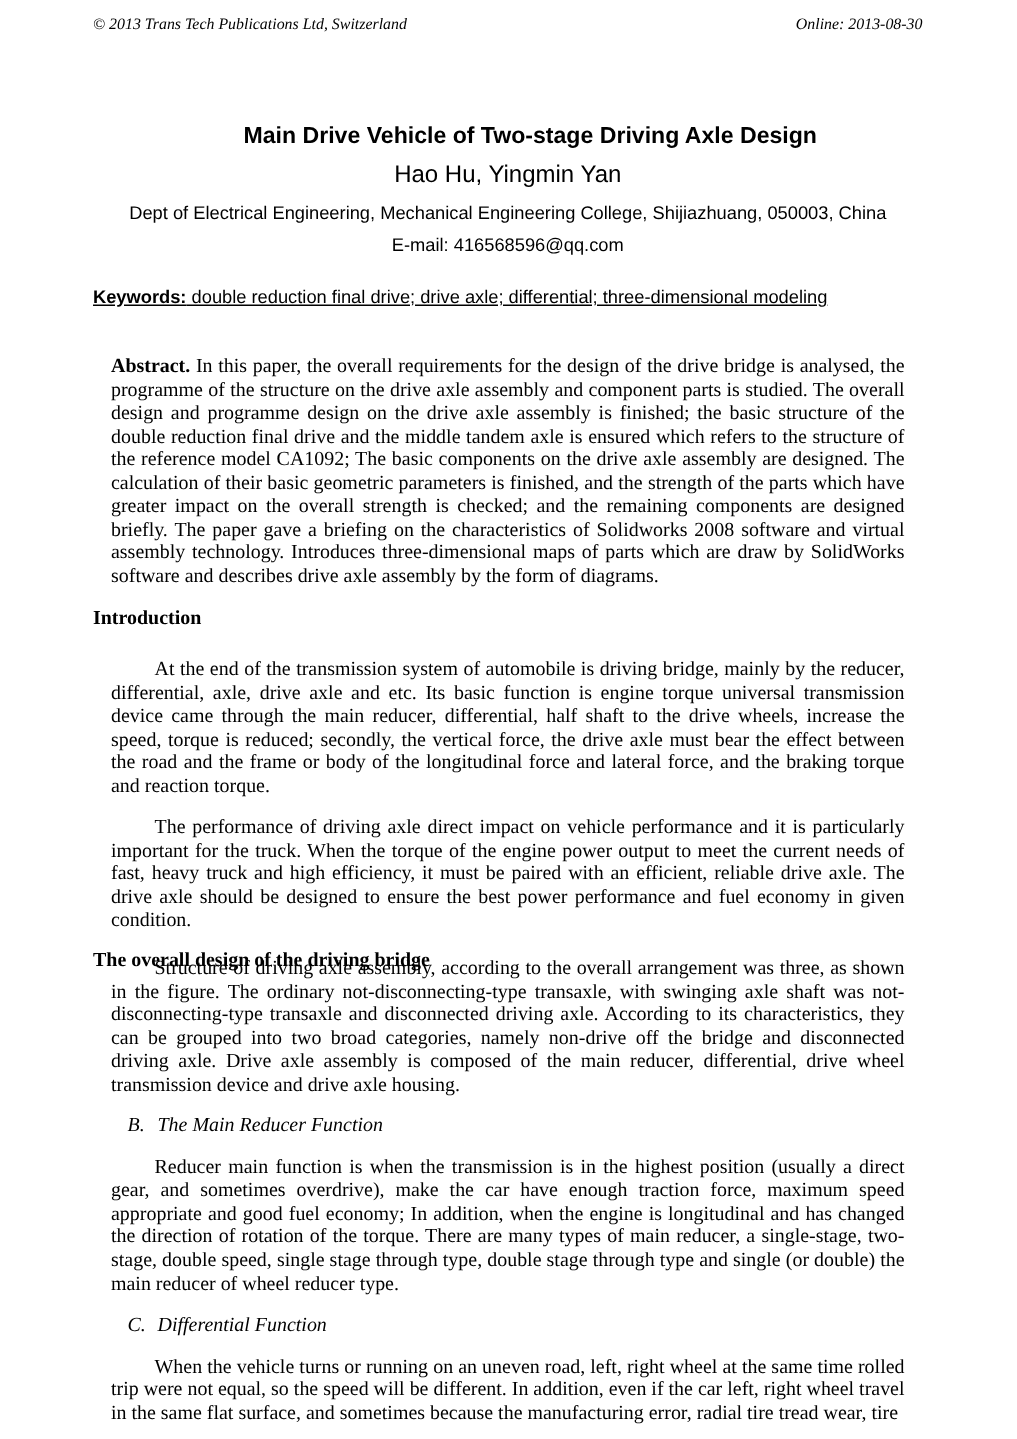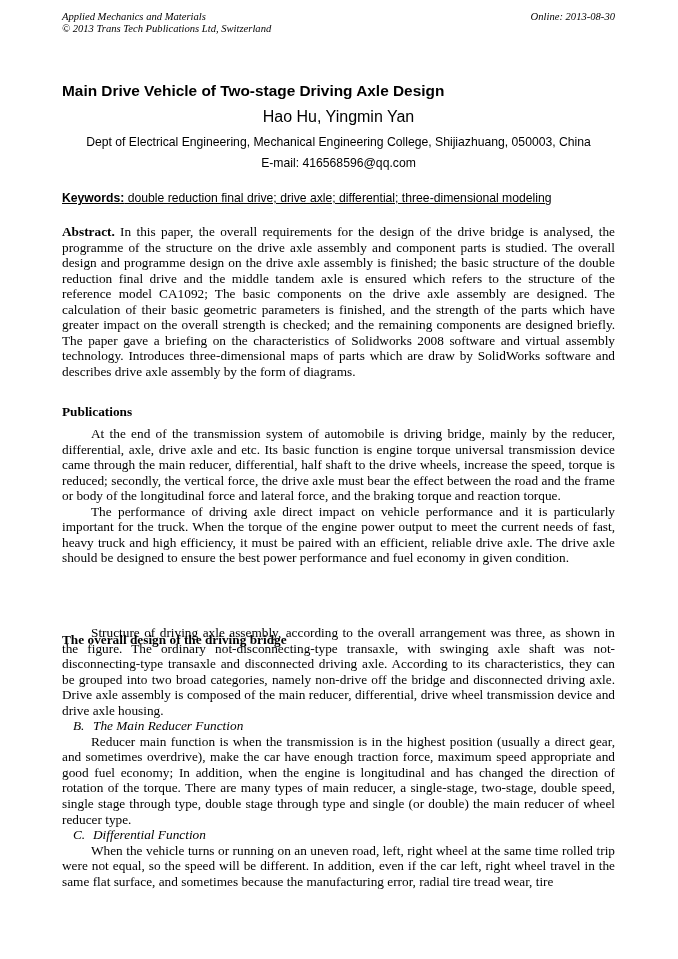--- a/index.html
+++ b/index.html
@@ -29,23 +29,23 @@
     .run-header .online {
       position: absolute;
       right: 0;
       top: 0;
     }
 
     
     .title {
       position: absolute;
       top: 81px;
-      left: 62px;
+      left: 77px;
       width: 553px;
-      text-align: left;
+      text-align: center;
       font-family: "Liberation Sans", sans-serif;
       font-weight: bold;
       font-size: 15.4px;
       line-height: 20px;
     }
     .authors {
       position: absolute;
       top: 107px;
       left: 62px;
       width: 553px;
@@ -91,21 +91,21 @@
     
     .body-block {
       position: absolute;
       left: 62px;
       width: 553px;
       font-family: "Liberation Serif", serif;
       font-size: 13.3px;
       line-height: 15.55px;
       text-align: justify;
     }
-    .body-block p { margin: 0; }
+    .body-block p { margin: 12px; }
     .indent { text-indent: 29px; }
     .abstract-label { font-weight: bold; }
 
     .section-heading {
       position: absolute;
       left: 62px;
       font-family: "Liberation Serif", serif;
       font-weight: bold;
       font-size: 13.3px;
       line-height: 16px;
@@ -121,39 +121,38 @@
     .subsection .marker {
       display: inline-block;
       width: 20px;
       margin-left: 11px;
     }
   </style>
 </head>
 <body>
 
 <div class="run-header">
-  <div>Applied Mechanics and Materials</div>
   <div>© 2013 Trans Tech Publications Ltd, Switzerland</div>
   <div class="online">Online: 2013-08-30</div>
 </div>
 
 <div class="title">Main Drive Vehicle of Two-stage Driving Axle Design</div>
 <div class="authors">Hao Hu, Yingmin Yan</div>
 <div class="affil">Dept of Electrical Engineering, Mechanical Engineering College, Shijiazhuang, 050003, China</div>
 <div class="email">E-mail: 416568596@qq.com</div>
 
 <div class="keywords">
   <b>Keywords:</b><span> double reduction final drive; drive axle; differential; three-dimensional modeling</span>
 </div>
 
 <div class="body-block" style="top:224px;">
   <p><span class="abstract-label">Abstract.</span><span> In this paper, the overall requirements for the design of the drive bridge is analysed, the programme of the structure on the drive axle assembly and component parts is studied. The overall design and programme design on the drive axle assembly is finished; the basic structure of the double reduction final drive and the middle tandem axle is ensured which refers to the structure of the reference model CA1092; The basic components on the drive axle assembly are designed. The calculation of their basic geometric parameters is finished, and the strength of the parts which have greater impact on the overall strength is checked; and the remaining components are designed briefly. The paper gave a briefing on the characteristics of Solidworks 2008 software and virtual assembly technology. Introduces three-dimensional maps of parts which are draw by SolidWorks software and describes drive axle assembly by the form of diagrams.</span></p>
 </div>
 
-<div class="section-heading" style="top:404px;">Publications</div>
+<div class="section-heading" style="top:404px;">Introduction</div>
 <div class="body-block" style="top:426px;">
   <p class="indent">At the end of the transmission system of automobile is driving bridge, mainly by the reducer, differential, axle, drive axle and etc. Its basic function is engine torque universal transmission device came through the main reducer, differential, half shaft to the drive wheels, increase the speed, torque is reduced; secondly, the vertical force, the drive axle must bear the effect between the road and the frame or body of the longitudinal force and lateral force, and the braking torque and reaction torque.</p>
   <p class="indent">The performance of driving axle direct impact on vehicle performance and it is particularly important for the truck. When the torque of the engine power output to meet the current needs of fast, heavy truck and high efficiency, it must be paired with an efficient, reliable drive axle. The drive axle should be designed to ensure the best power performance and fuel economy in given condition.</p>
 </div>
 
 <div class="section-heading" style="top:632px;">The overall design of the driving bridge</div>
 <div class="body-block" style="top:625px;">
   <p class="indent">Structure of driving axle assembly, according to the overall arrangement was three, as shown in the figure. The ordinary not-disconnecting-type transaxle, with swinging axle shaft was not-disconnecting-type transaxle and disconnected driving axle. According to its characteristics, they can be grouped into two broad categories, namely non-drive off the bridge and disconnected driving axle. Drive axle assembly is composed of the main reducer, differential, drive wheel transmission device and drive axle housing.</p>
 
   <p class="subsection"><span class="marker">B.</span><span>The Main Reducer Function</span></p>

